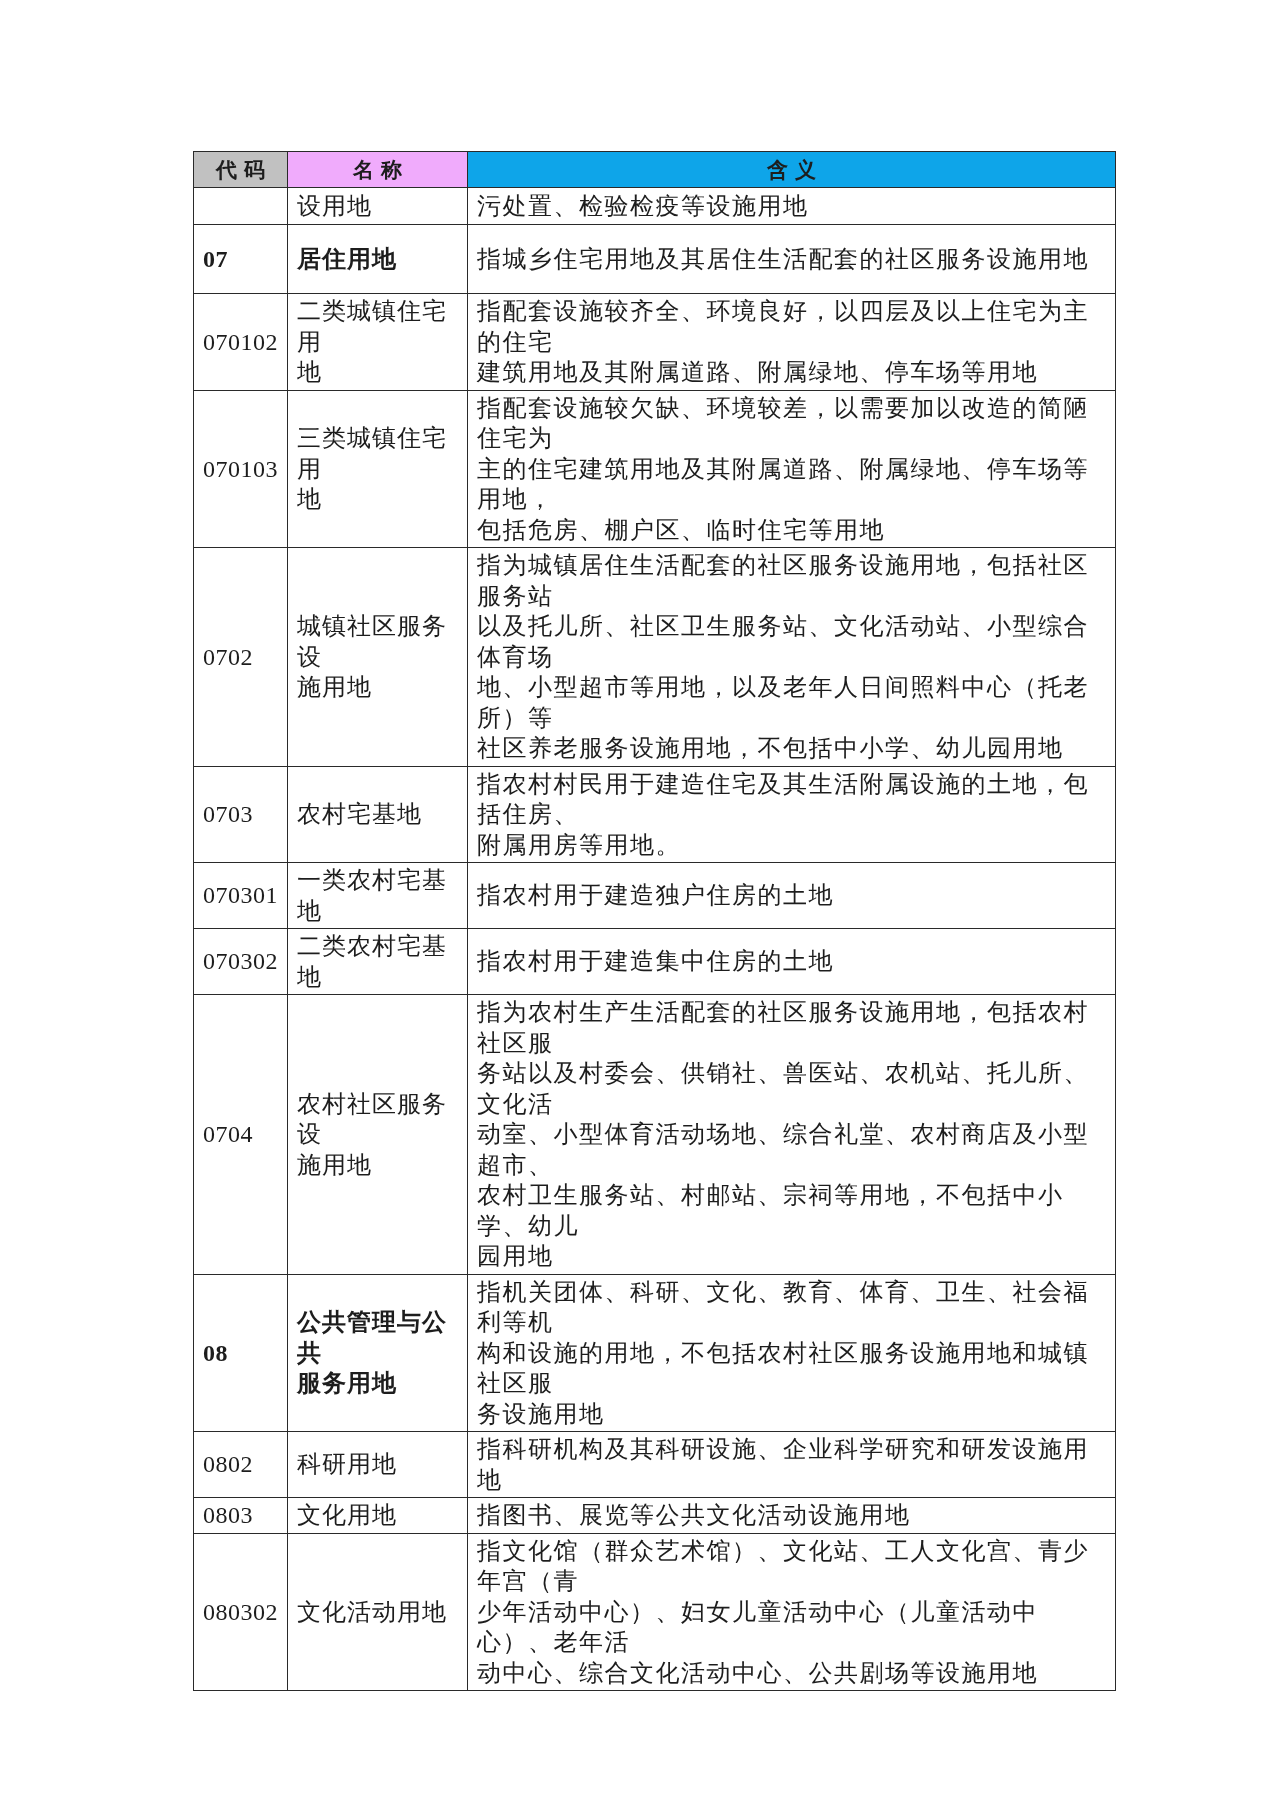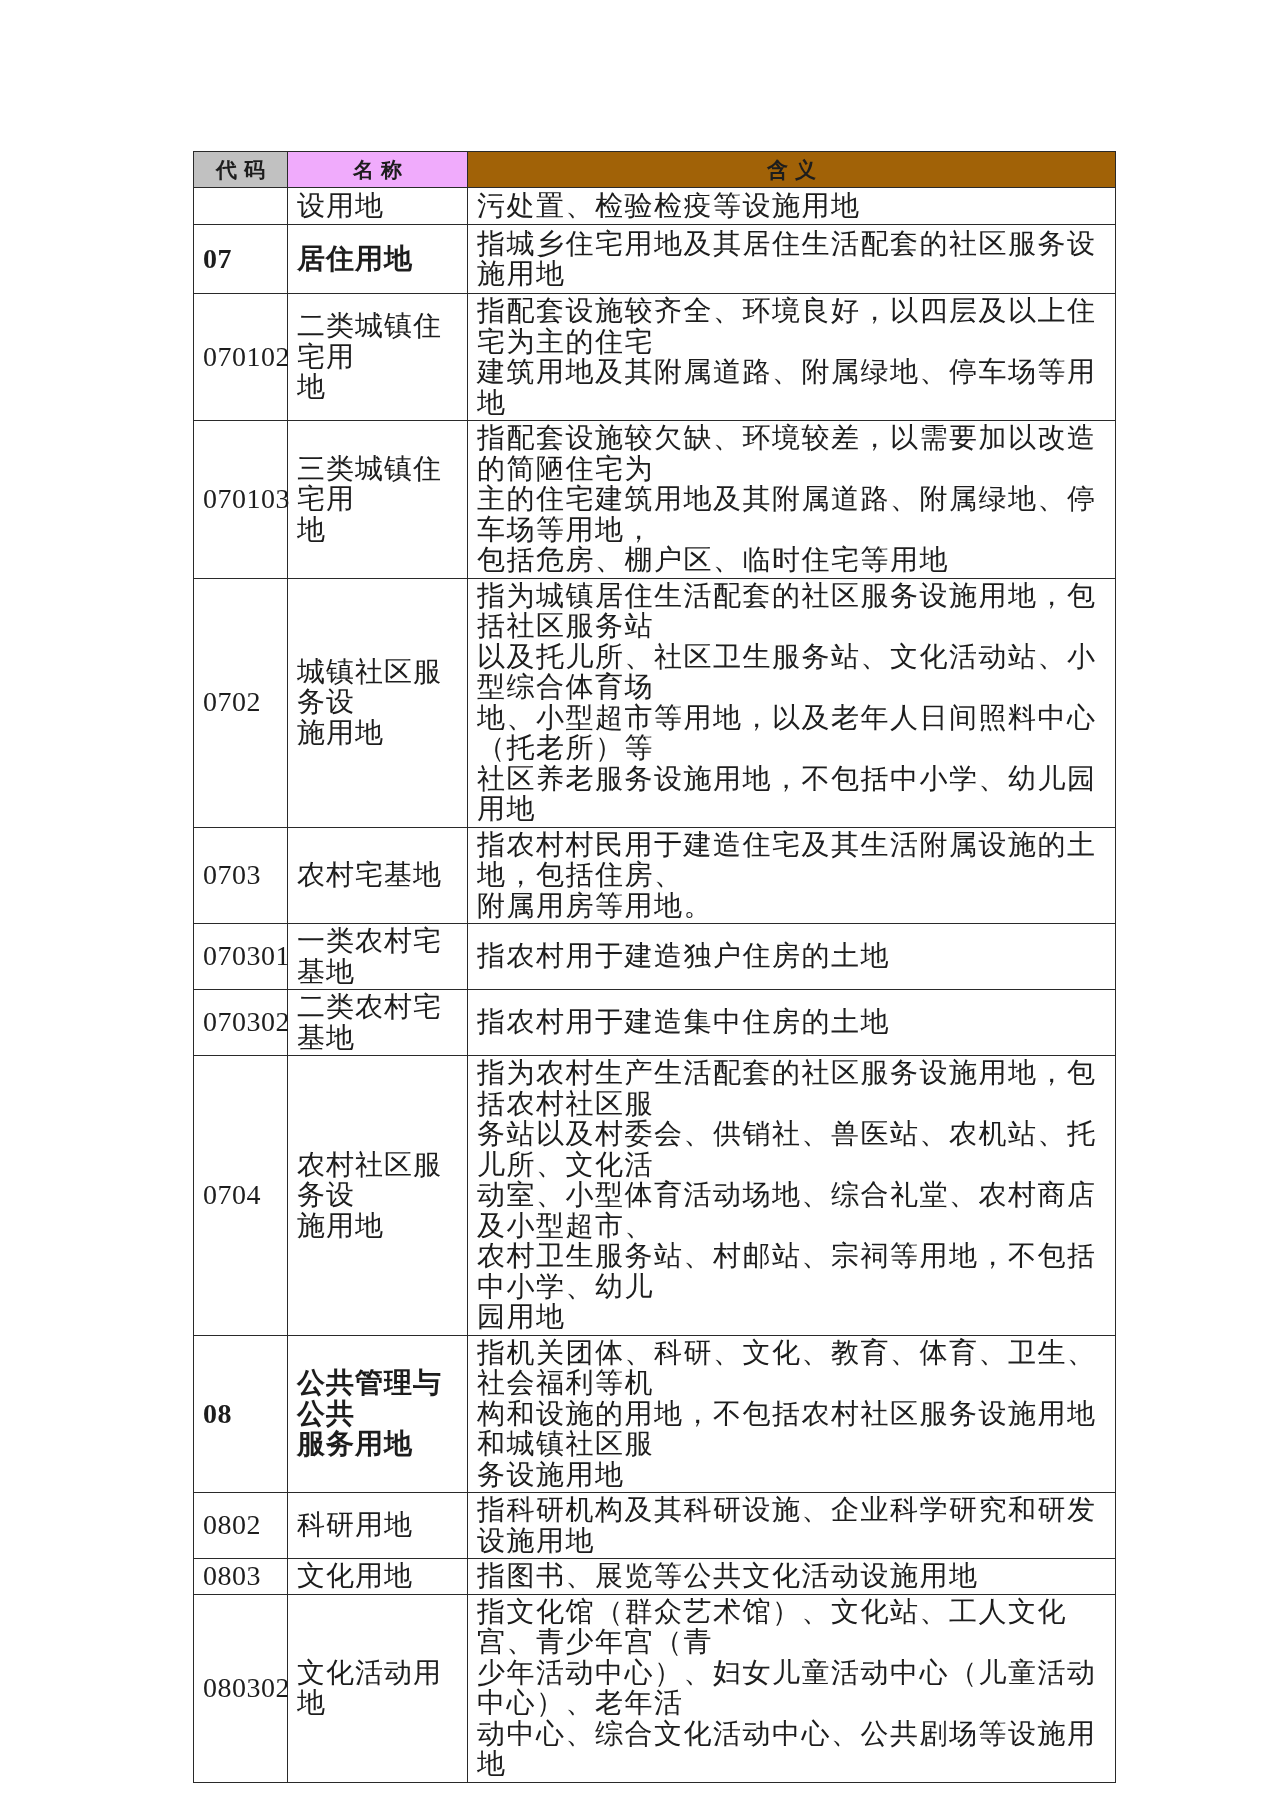--- a/index.html
+++ b/index.html
@@ -43,21 +43,21 @@
     height: 36px;
     font-size: 21px;
     font-weight: bold;
     text-align: center;
     letter-spacing: 7px;
     text-indent: 7px;
     padding: 2px 4px;
   }
   table.land-use td {
     padding: 2px 9px;
-    font-size: 28px;
+    font-size: 24px;
     line-height: 30.5px;
     white-space: pre-line;
     text-align: left;
   }
   
   table.land-use td:nth-child(1) {
     letter-spacing: 0.5px;
   }
   
   table.land-use td:nth-child(2) {
@@ -98,21 +98,21 @@
   <table class="land-use">
     <colgroup>
       <col class="c-code">
       <col class="c-name">
       <col class="c-meaning">
     </colgroup>
     <thead>
       <tr>
         <th style="background: rgb(193, 193, 193);">代码</th>
         <th style="background: #f0abfc;">名称</th>
-        <th style="background: #a16207;">含义</th>
+        <th style="background: #0ea5e9;">含义</th>
       </tr>
     </thead>
     <tbody>
         <tr>
           <td></td>
           <td>设用地</td>
           <td>污处置、检验检疫等设施用地</td>
         </tr>
         <tr class="em">
           <td>07</td>

